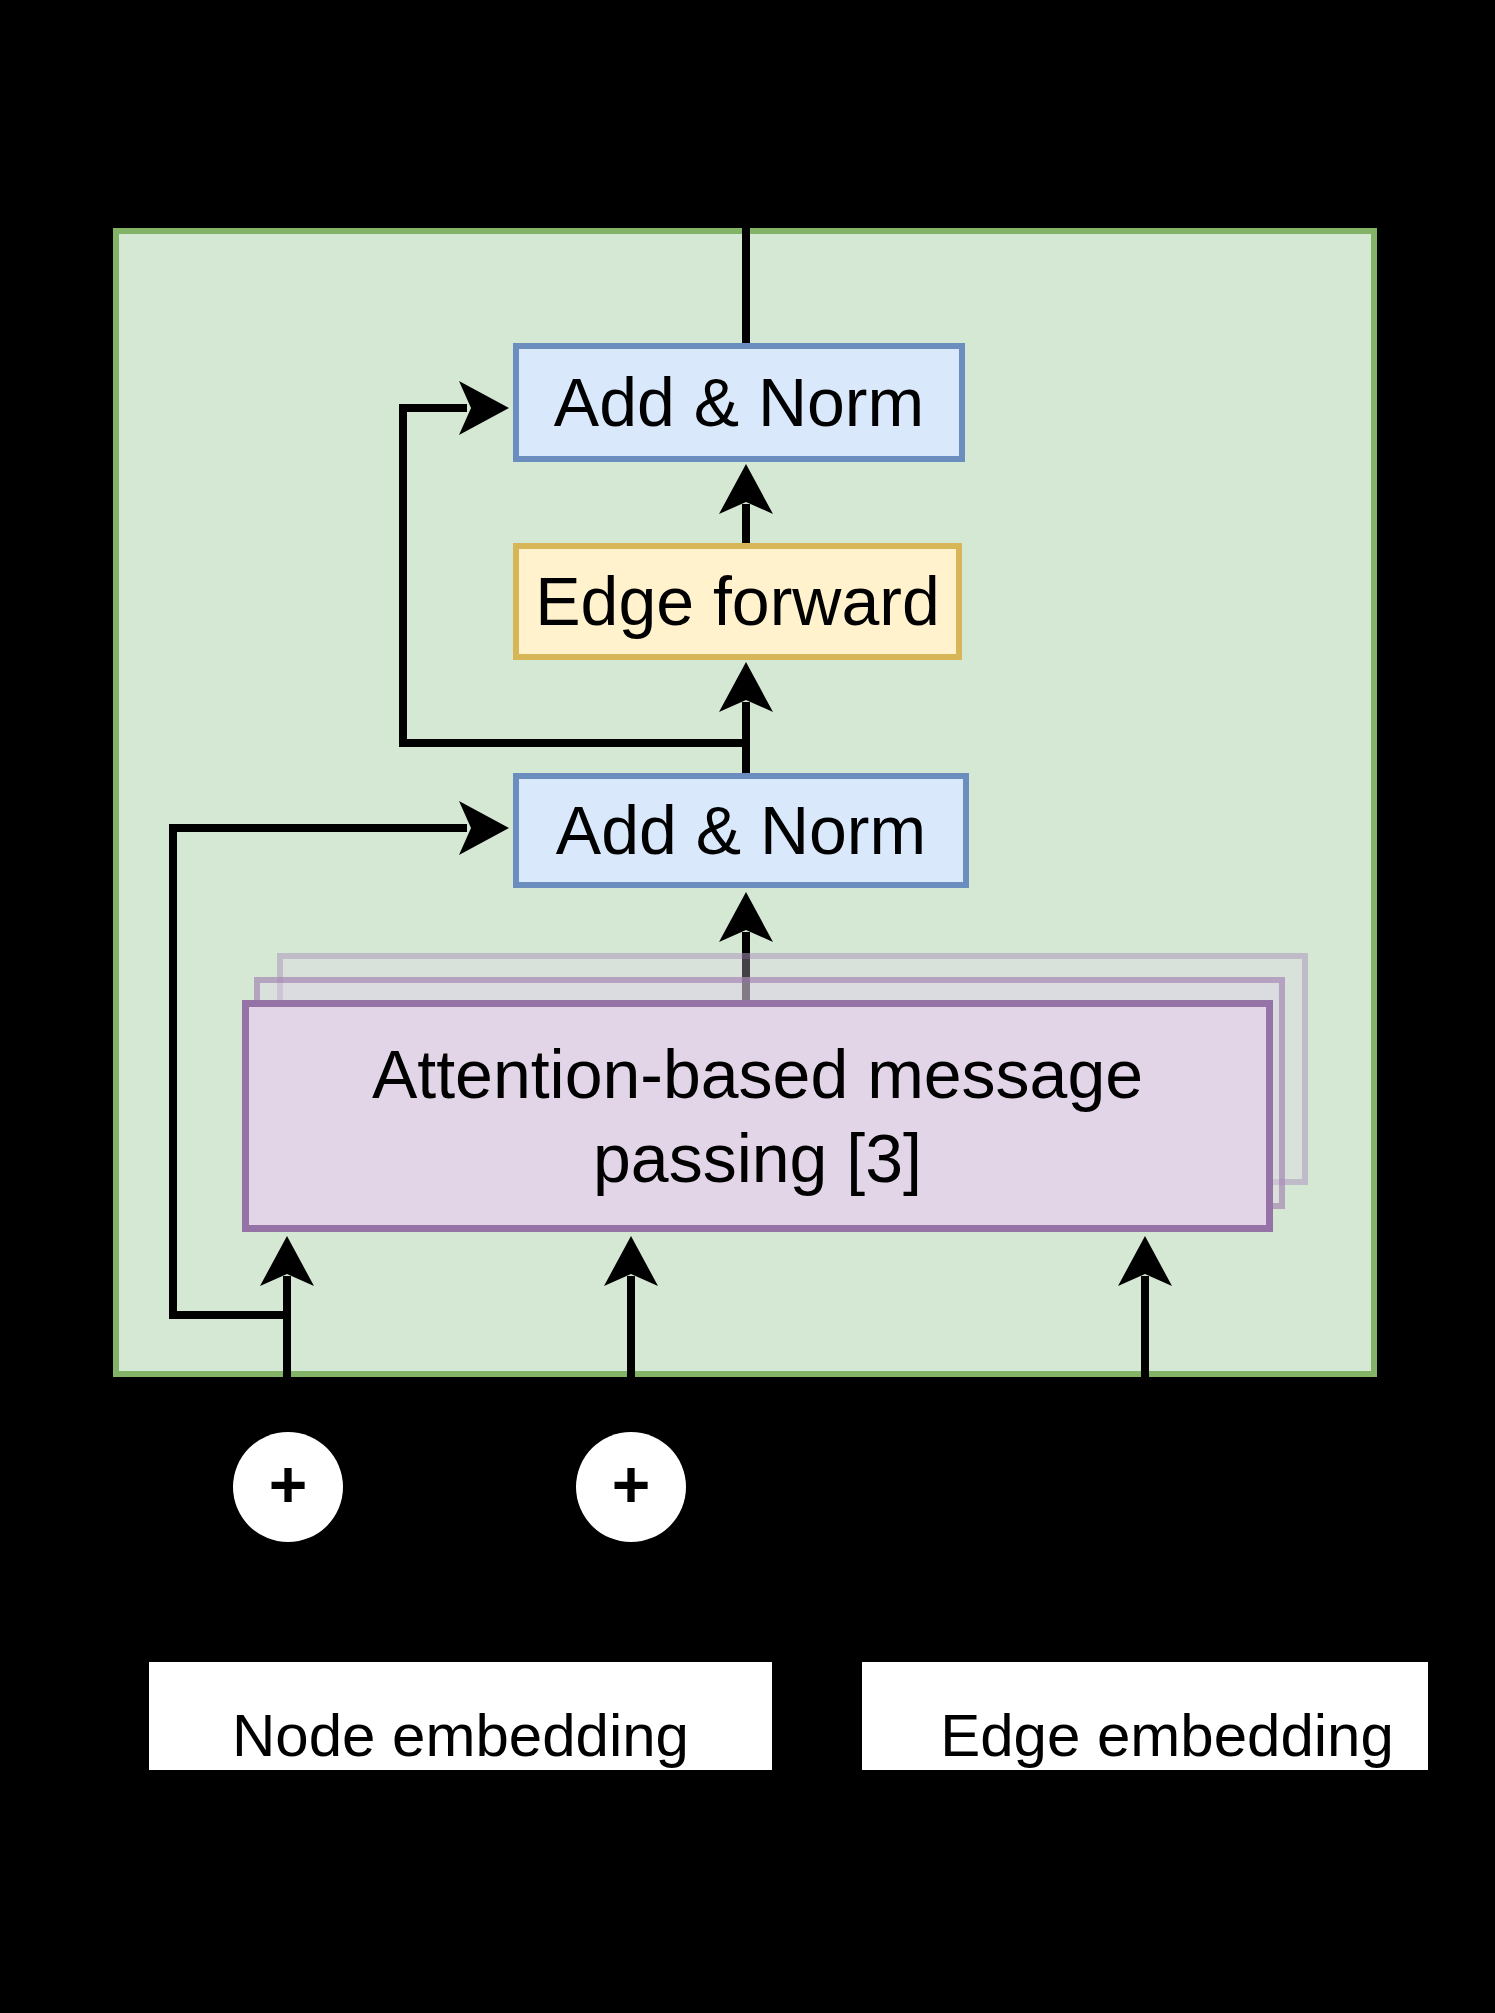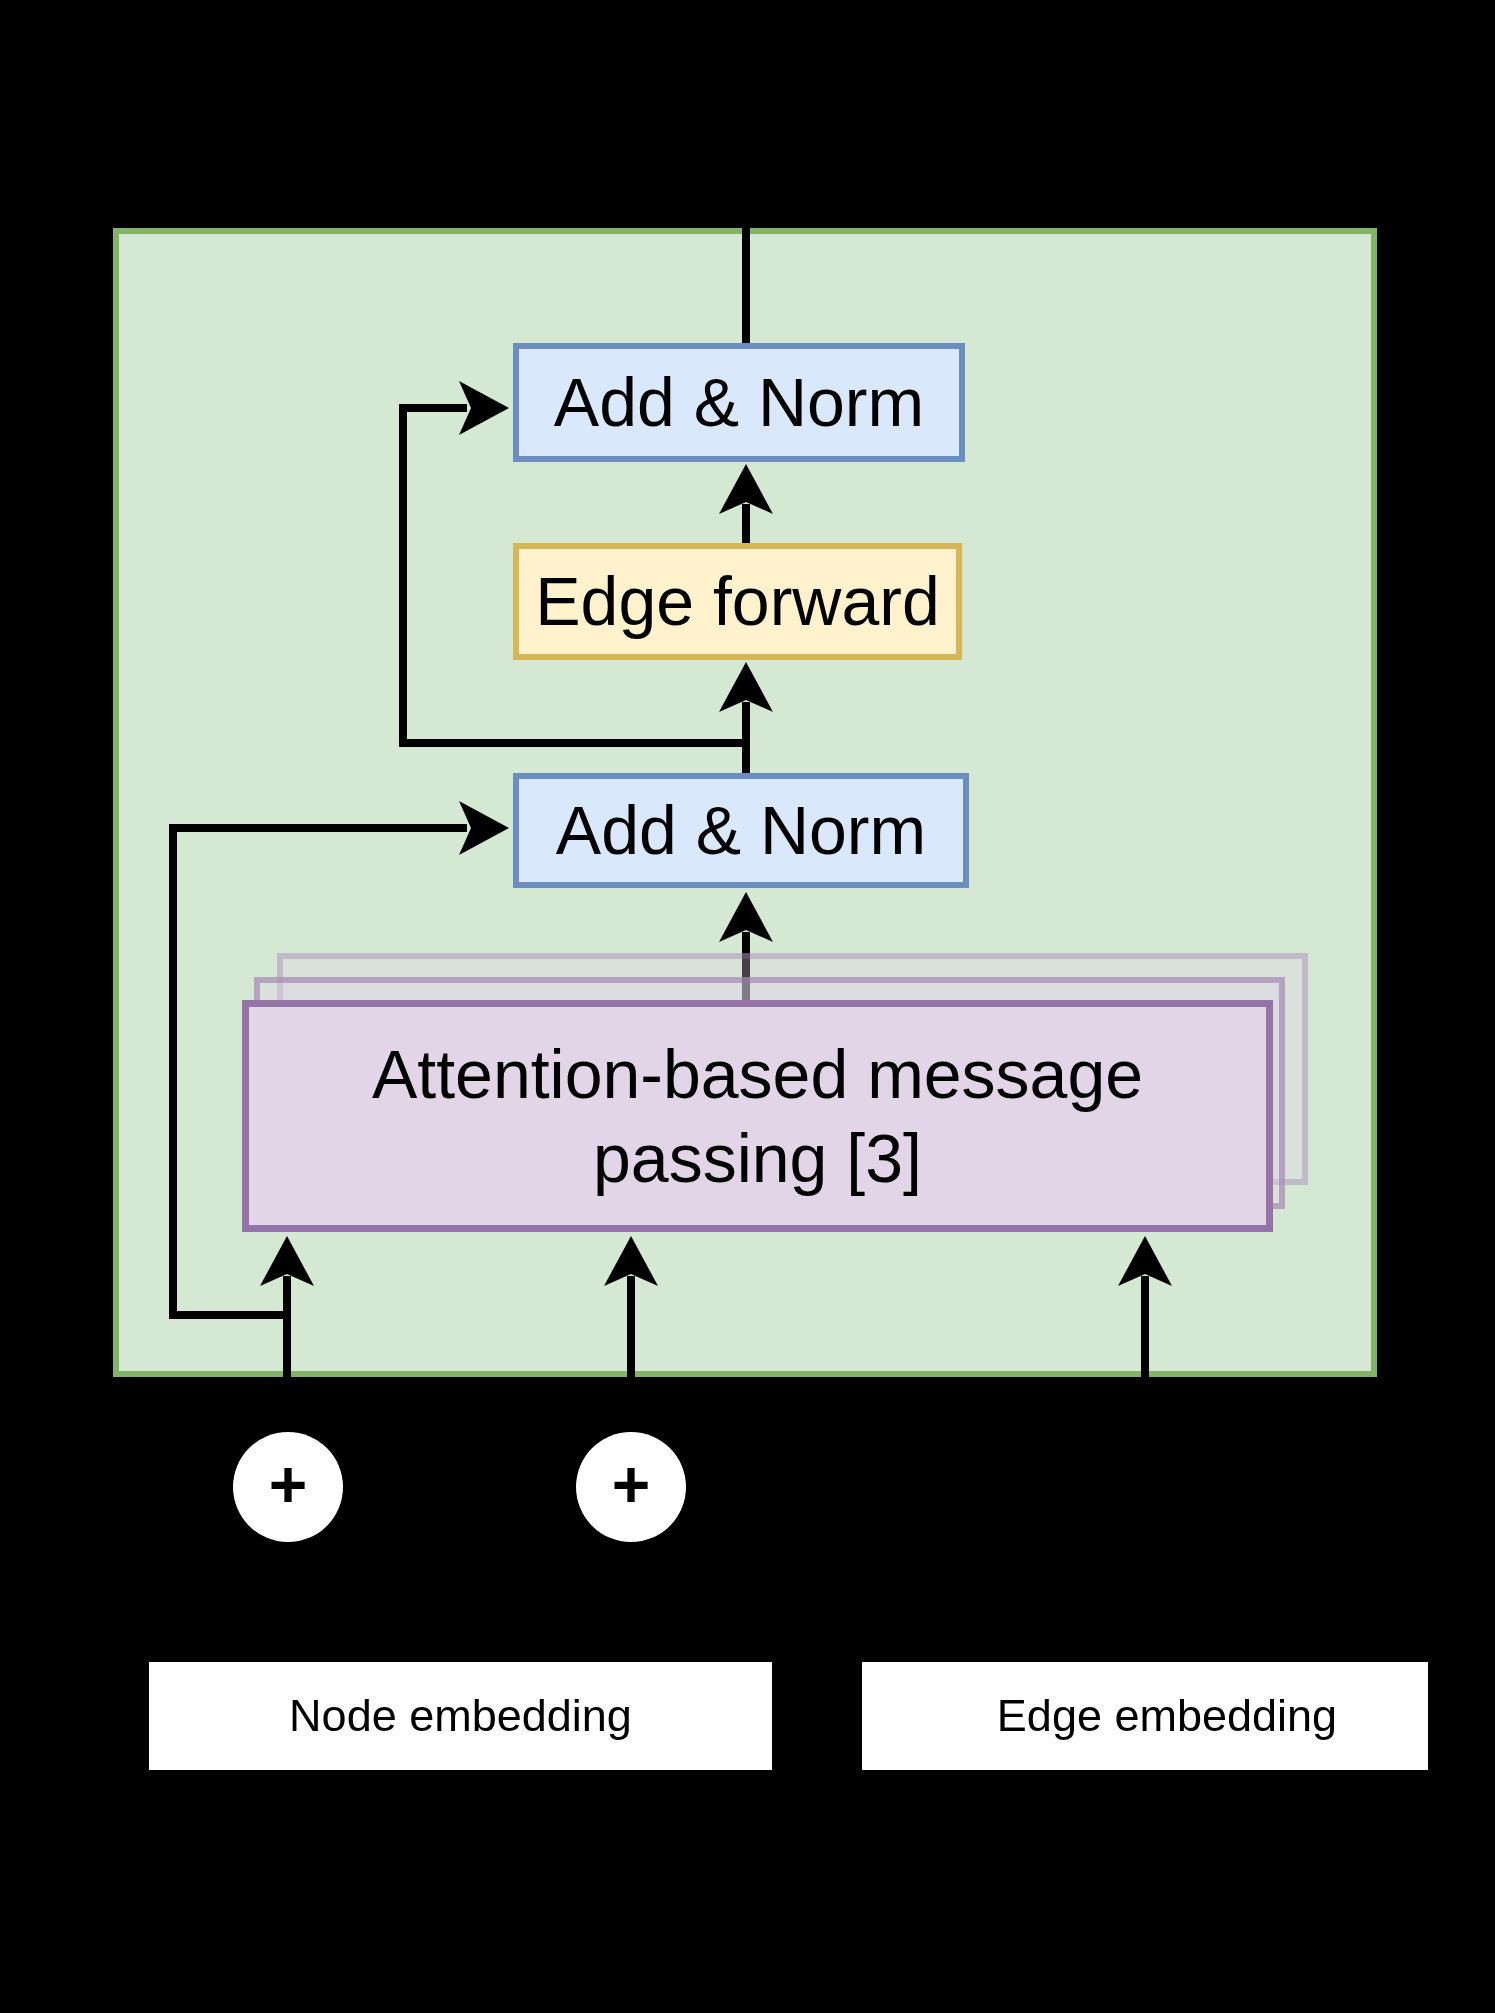--- a/index.html
+++ b/index.html
@@ -73,22 +73,22 @@
   #plus-edge { left: 576px; top: 1432px; }
   .plus-glyph {
     font-size: 66px; font-weight: bold; line-height: 1;
     transform: translateY(-3px);
     color: #000;
   }
 
   .embed-label {
     height: 108px;
     background: var(--label-bg, #ffffff);
-    display: flex; align-items: center; justify-content: center;
-    font-size: 45px; white-space: nowrap;
+    display: flex; align-items: flex-end; justify-content: center;
+    font-size: 60px; white-space: nowrap;
   }
   #node-embedding { left: 149px; top: 1662px; width: 623px; }
   #edge-embedding { left: 862px; top: 1662px; width: 566px; padding-left: 44px; }
 
   .wire { stroke: var(--line, #000); stroke-width: 8; fill: none; }
   .arrowhead { fill: var(--line, #000); stroke: none; }
 </style>
 </head>
 <body>
 

